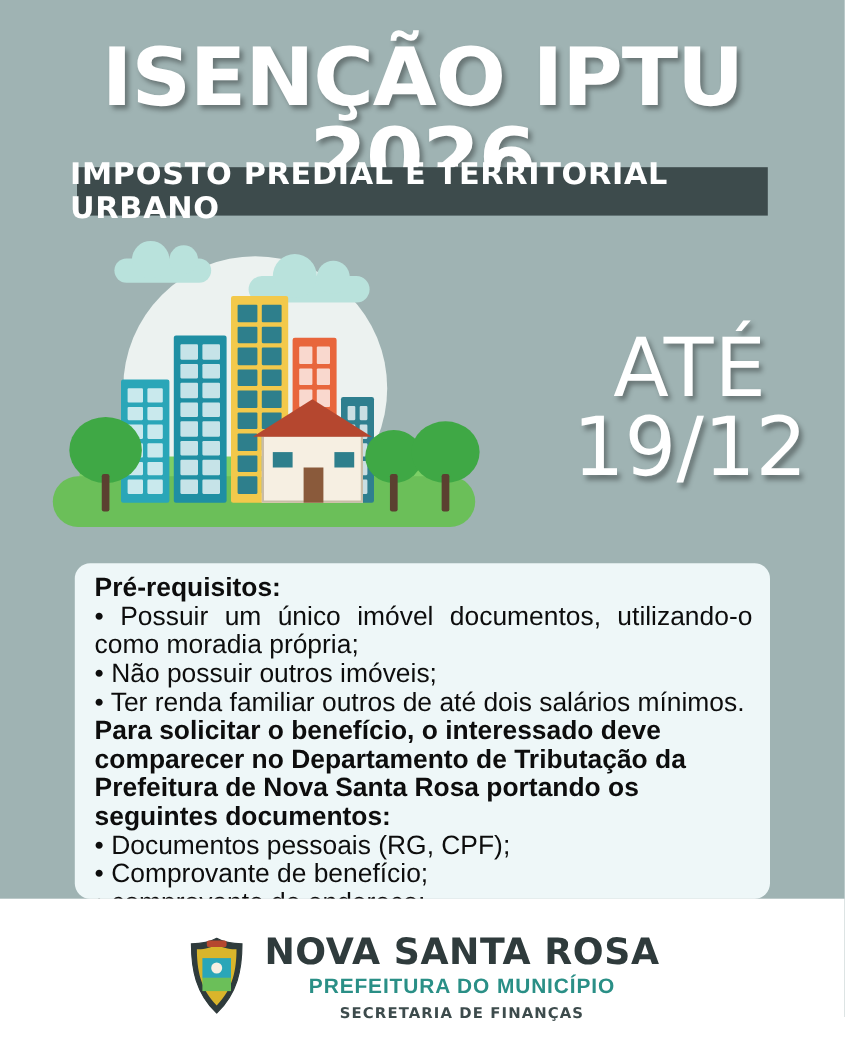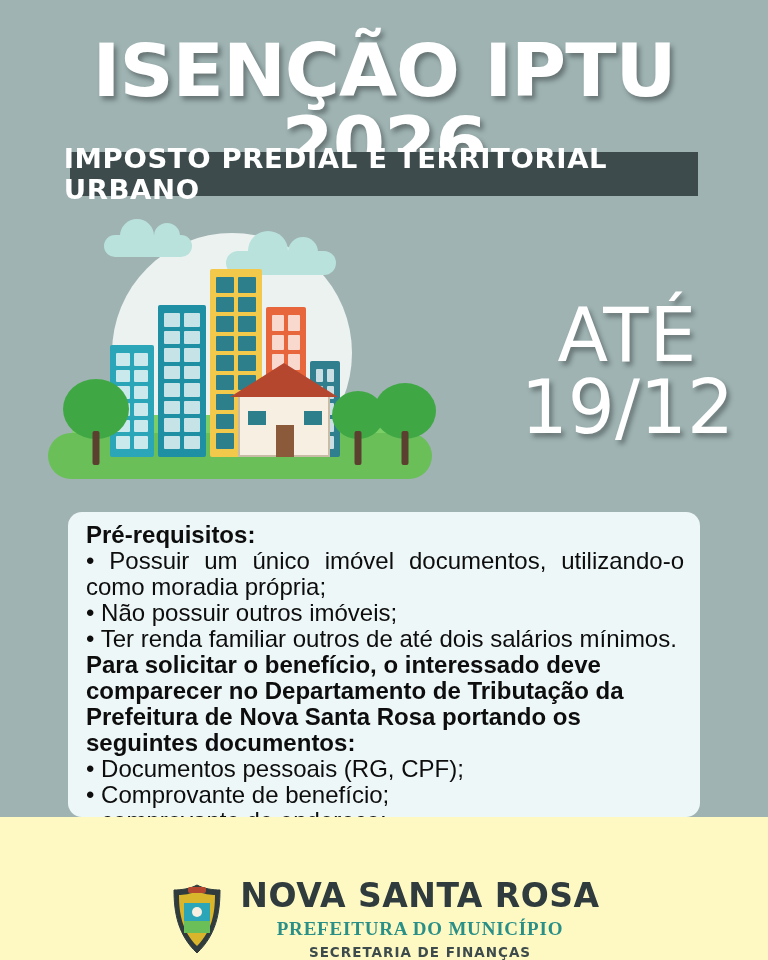--- a/index.html
+++ b/index.html
@@ -141,33 +141,33 @@
     color: #0d0d0d;
   }
   .card .bold { font-weight: bold; }
   .card .just { text-align: justify; }
 
   
   .footer {
     position: absolute;
     left: 0; bottom: 0;
     width: 768px; height: 143px;
-    background: #fef9c3;
-    display: flex; align-items: flex-end; justify-content: center;
+    background: #ffffff;
+    display: flex; align-items: center; justify-content: center;
   }
   .footer-inner { display: flex; align-items: center; gap: 14px; }
   .crest { width: 58px; height: 74px; }
   .footer-text { text-align: center; }
   .ft1 {
     font-family: "DejaVu Sans", sans-serif;
     font-weight: bold; font-size: 33px; letter-spacing: 0.5px;
     color: #2f3b3c; line-height: 1.05;
   }
   .ft2 {
-    font-family: Liberation Serif, serif;
+    font-family: Liberation Sans, sans-serif;
     font-weight: bold; font-size: 19px; letter-spacing: 0.8px;
     color: #2a8f86; margin-top: 4px;
   }
   .ft3 {
     font-family: "DejaVu Sans", sans-serif;
     font-weight: bold; font-size: 13.5px; letter-spacing: 1px;
     color: #3d4b4c; margin-top: 4px;
   }
 </style>
 </head>

